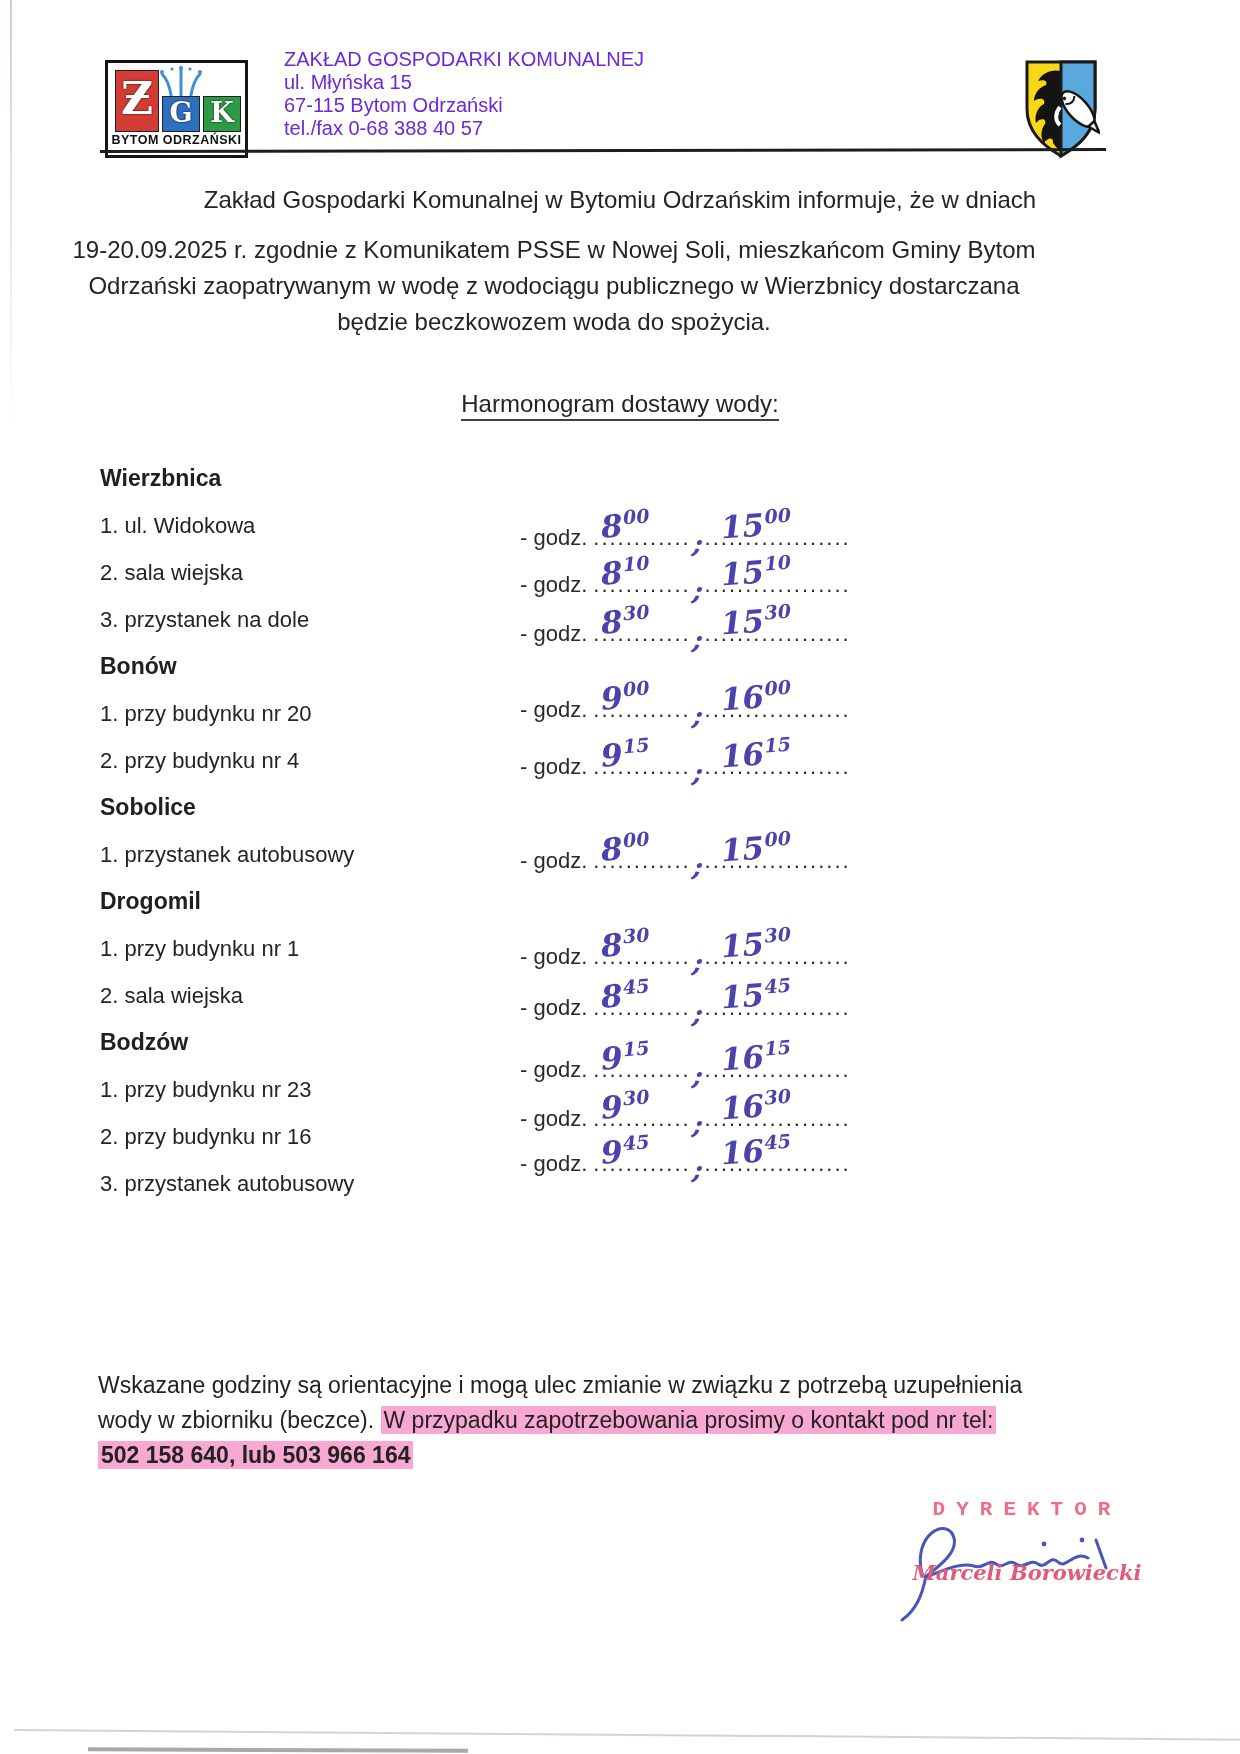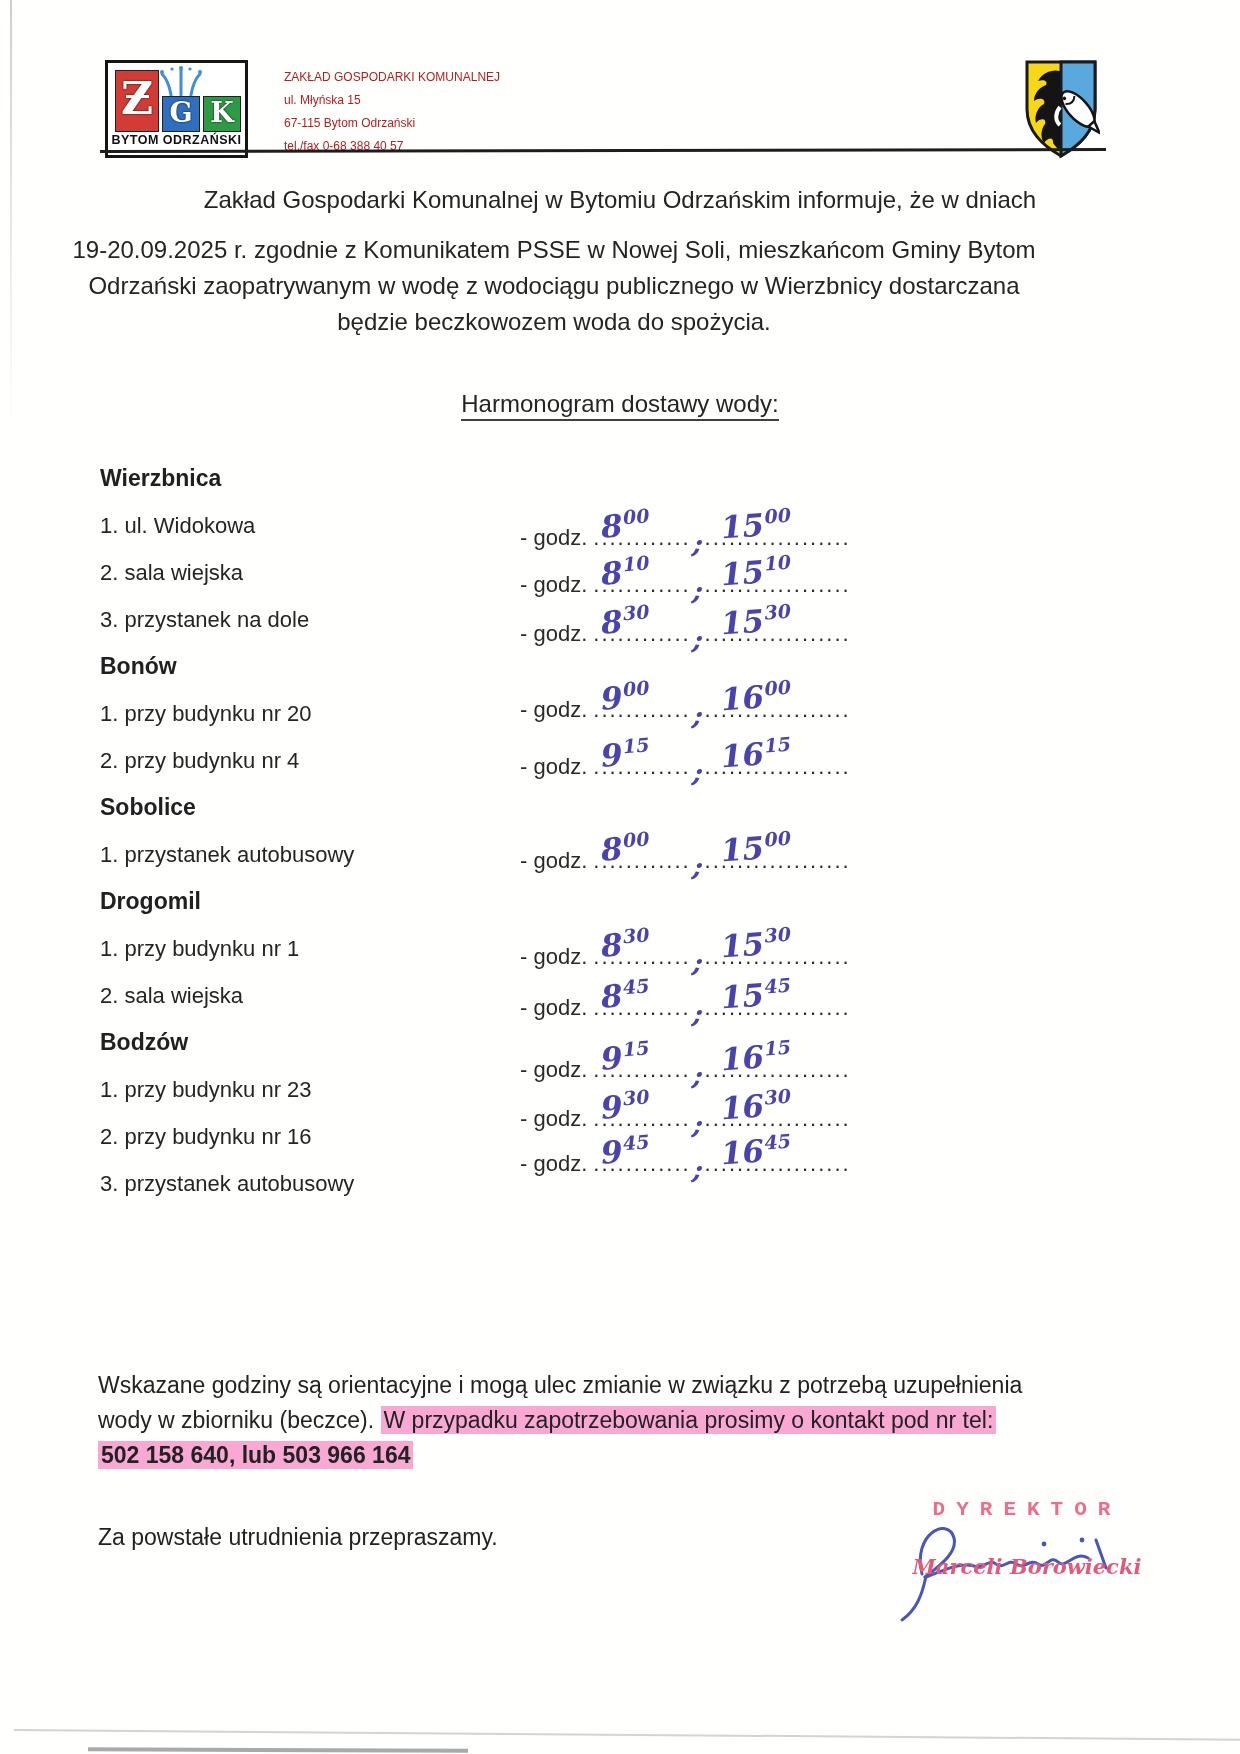--- a/index.html
+++ b/index.html
@@ -19,21 +19,21 @@
             text-shadow:0 0 2px #000;}
   .logo .lg{position:absolute;left:54px;top:33px;width:36px;height:34px;background:#2f6fc0;border:1px solid #222;
             color:#fff;font-family:"DejaVu Serif",serif;font-weight:bold;font-size:27px;line-height:32px;text-align:center;
             text-shadow:0 0 2px #000;}
   .logo .lk{position:absolute;left:95px;top:33px;width:36px;height:34px;background:#2d9a44;border:1px solid #222;
             color:#fff;font-family:"DejaVu Serif",serif;font-weight:bold;font-size:27px;line-height:32px;text-align:center;
             text-shadow:0 0 2px #000;}
   .logo .fountain{position:absolute;left:51px;top:2px;width:44px;height:32px;}
   .logo .caption{position:absolute;left:0;right:0;top:70px;text-align:center;font-weight:bold;font-size:12.5px;
             letter-spacing:.5px;color:#111;}
-  .company{position:absolute;left:284px;top:66px;font-size:12px;line-height:23px;color:#b91c1c;}
+  .company{position:absolute;left:284px;top:48px;font-size:20px;line-height:23px;color:#6d28d9;}
   .crest{position:absolute;left:1022px;top:57px;}
   .head-rule{position:absolute;left:100px;top:149px;width:1006px;height:3px;background:#1d1d1d;transform:rotate(-0.12deg);}
   
   .title{position:absolute;left:0;width:1240px;top:186px;text-align:center;font-size:24px;color:#242424;}
   .para{position:absolute;left:0;width:1108px;top:232px;text-align:center;font-size:24px;line-height:36px;color:#242424;}
   .sched-heading{position:absolute;left:0;width:1240px;top:390px;text-align:center;font-size:24px;color:#242424;}
   .sched-heading span{border-bottom:2px solid #404040;padding-bottom:2px;}
   
   .schedule{position:absolute;left:100px;top:455px;width:1040px;}
   .sec-h{height:47px;display:flex;align-items:center;font-weight:bold;font-size:23px;color:#202020;}
@@ -51,21 +51,21 @@
   .hw2{left:16px;}
   .hwsemi{font-family:"DejaVu Serif",serif;font-style:italic;color:#4a43ad;font-size:27px;font-weight:bold;
       position:relative;top:8px;margin:0 2px;transform:rotate(8deg);display:inline-block;}
   
   .notice{position:absolute;left:98px;top:1368px;width:1050px;font-size:23px;line-height:35px;color:#222;}
   .hl{background:#f9a8d4;padding:1px 3px;}
   .phones{font-weight:bold;}
   .apology{position:absolute;left:98px;top:1524px;font-size:23px;color:#222;}
   .stampbox{position:absolute;left:862px;top:1498px;width:330px;height:180px;}
   .stamp-title{color:#ef6d88;font-size:21px;font-weight:bold;letter-spacing:11px;text-align:center;font-family:Liberation Mono, monospace;}
-  .stamp-name{position:absolute;left:0;width:100%;top:56px;text-align:center;color:#e4587a;
+  .stamp-name{position:absolute;left:0;width:100%;top:62px;text-align:center;color:#e4587a;
       font-family:"DejaVu Serif",serif;font-style:italic;font-weight:bold;font-size:21px;}
   .sig{position:absolute;left:30px;top:8px;}
 </style>
 </head>
 <body>
 
 <div class="page">
 
   <div class="scan-left"></div>
 
@@ -256,21 +256,20 @@
     </div>
 
   </div>
 
   <div class="notice">
     <div>Wskazane godziny są orientacyjne i mogą ulec zmianie w związku z potrzebą uzupełnienia</div>
     <div><span>wody w zbiorniku (beczce). </span><span class="hl">W przypadku zapotrzebowania prosimy o kontakt pod nr tel:</span></div>
     <div><span class="hl phones">502 158 640, lub 503 966 164</span></div>
   </div>
 
-  <div class="apology">Za powstałe utrudnienia przepraszamy.</div>
 
   <div class="stampbox">
     <div class="stamp-title">DYREKTOR</div>
     <div class="sig">
       <svg width="250" height="120" viewBox="0 0 250 120">
         <g stroke="#3947b5" stroke-width="3" fill="none" stroke-linecap="round" opacity="0.92">
           <path d="M30,68 C20,28 56,10 62,32 C66,48 44,62 32,72 C52,64 68,56 82,60 C92,64 96,52 104,58 C112,64 116,52 124,58 C132,64 138,52 146,58 C154,64 158,48 166,56 C174,64 182,44 196,52"></path>
           <path d="M34,70 C30,90 24,104 10,114"></path>
           <path d="M204,34 L214,62"></path>
         </g>

